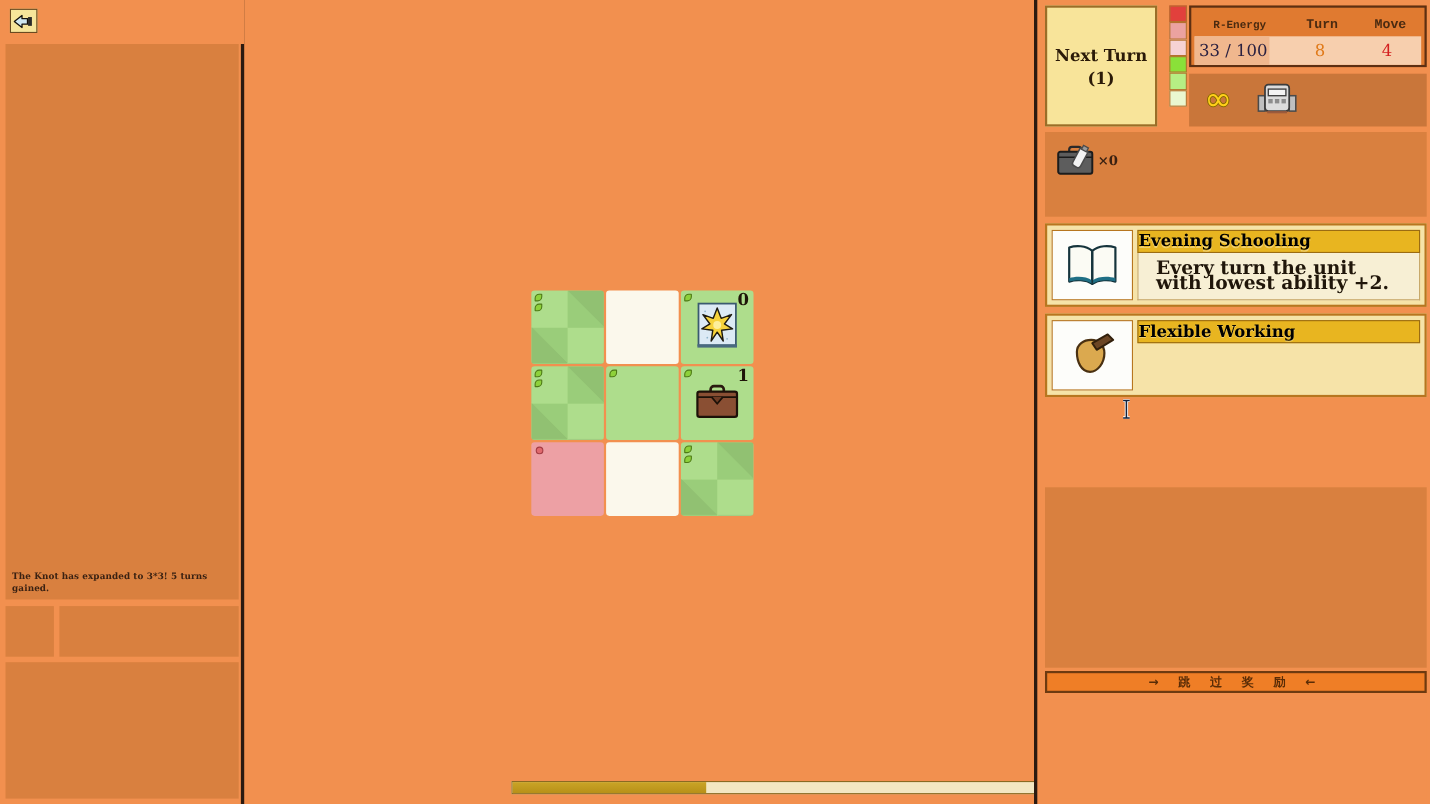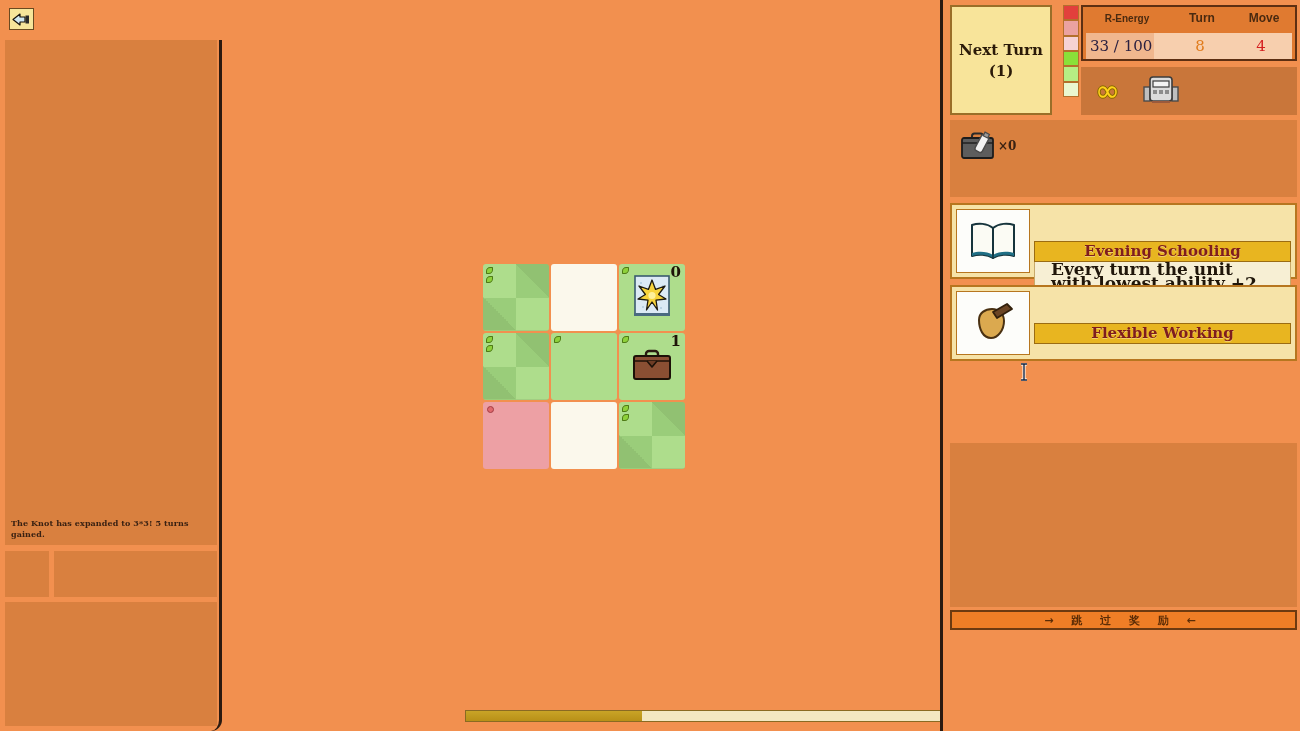--- a/index.html
+++ b/index.html
@@ -9,21 +9,20 @@
     font-family: "DejaVu Sans", sans-serif;
     overflow: hidden;
   }
   #root { position: relative; width: 1300px; height: 731px; background: #f2904f; }
 
   
   #left-panel {
     position: absolute; left: 0; top: 0; width: 222px; height: 731px;
     background: #f2904f;
     border-right: 3px solid #2b1a10;
-    border-radius: 11px;
   }
   #left-topbar {
     position: absolute; left: 0; top: 0; width: 222px; height: 40px;
     background: #f2904f;
   }
   #back-button {
     position: absolute; left: 9px; top: 8px; width: 25px; height: 22px;
     background: #f6e59a; border: 1px solid #6a4a20;
     display: flex; align-items: center; justify-content: center;
     cursor: pointer;
@@ -137,22 +136,22 @@
     position: absolute; left: 120px; top: 5px; width: 16px; height: 92px;
     display: flex; flex-direction: column;
   }
   .swatch { flex: 1; border: 1px solid #b4702c; }
 
   #stats-box {
     position: absolute; left: 138px; top: 5px; width: 216px; height: 56px;
     background: #e07a30; border: 2px solid #5d2f12;
   }
   #stats-head {
-    display: flex; height: 22px; align-items: center;
-    font-family: Liberation Sans, sans-serif; font-size: 12px; font-weight: bold;
+    display: flex; height: 22px; align-items: flex-end;
+    font-family: Liberation Mono, monospace; font-size: 12px; font-weight: bold;
     color: #4a2a10;
   }
   #stats-head .c1 { width: 88px; text-align: center; font-size: 10px; }
   #stats-head .c2 { width: 62px; text-align: center; }
   #stats-head .c3 { width: 62px; text-align: center; }
   #stats-vals {
     position: relative; display: flex; height: 26px; align-items: center;
     margin: 4px 3px; background: #f7cfae;
     font-family: "DejaVu Serif", serif; font-weight: normal; font-size: 15px;
   }
@@ -190,24 +189,23 @@
     background: #f6e3a8; border: 2px solid #b7761f;
     display: flex; cursor: pointer;
   }
   .card-icon {
     width: 74px; margin: 4px; background: #fdfdfa; border: 1px solid #b7761f;
     display: flex; align-items: center; justify-content: center;
   }
   .card-body { flex: 1; margin: 4px 4px 4px 0; display: flex; flex-direction: column; }
   .card-title {
     background: #e8b520; border: 1px solid #9b6c12;
-    text-align: center; font-family: "DejaVu Serif", serif;
-    font-size: 15px; font-weight: bold; color: #7f1d1d; line-height: 19px;
+    text-align: left; font-family: "DejaVu Serif", serif;
+    font-size: 15px; font-weight: bold; color: #000000; line-height: 19px;
     text-shadow: 0 1px 0 rgba(255,255,255,.35);
-    margin-top: 32px;
   }
   .card-desc {
     flex: 1; background: #f7efd4; border: 1px solid #c8a96a; border-top: none;
     display: flex; align-items: center; justify-content: center; text-align: left;
     font-family: "DejaVu Serif", serif; font-size: 17px; font-weight: bold;
     color: #20160a; padding: 0 16px; line-height: 14px;
   }
 
   #right-empty {
     position: absolute; left: 7px; top: 443px; width: 347px; height: 164px;

